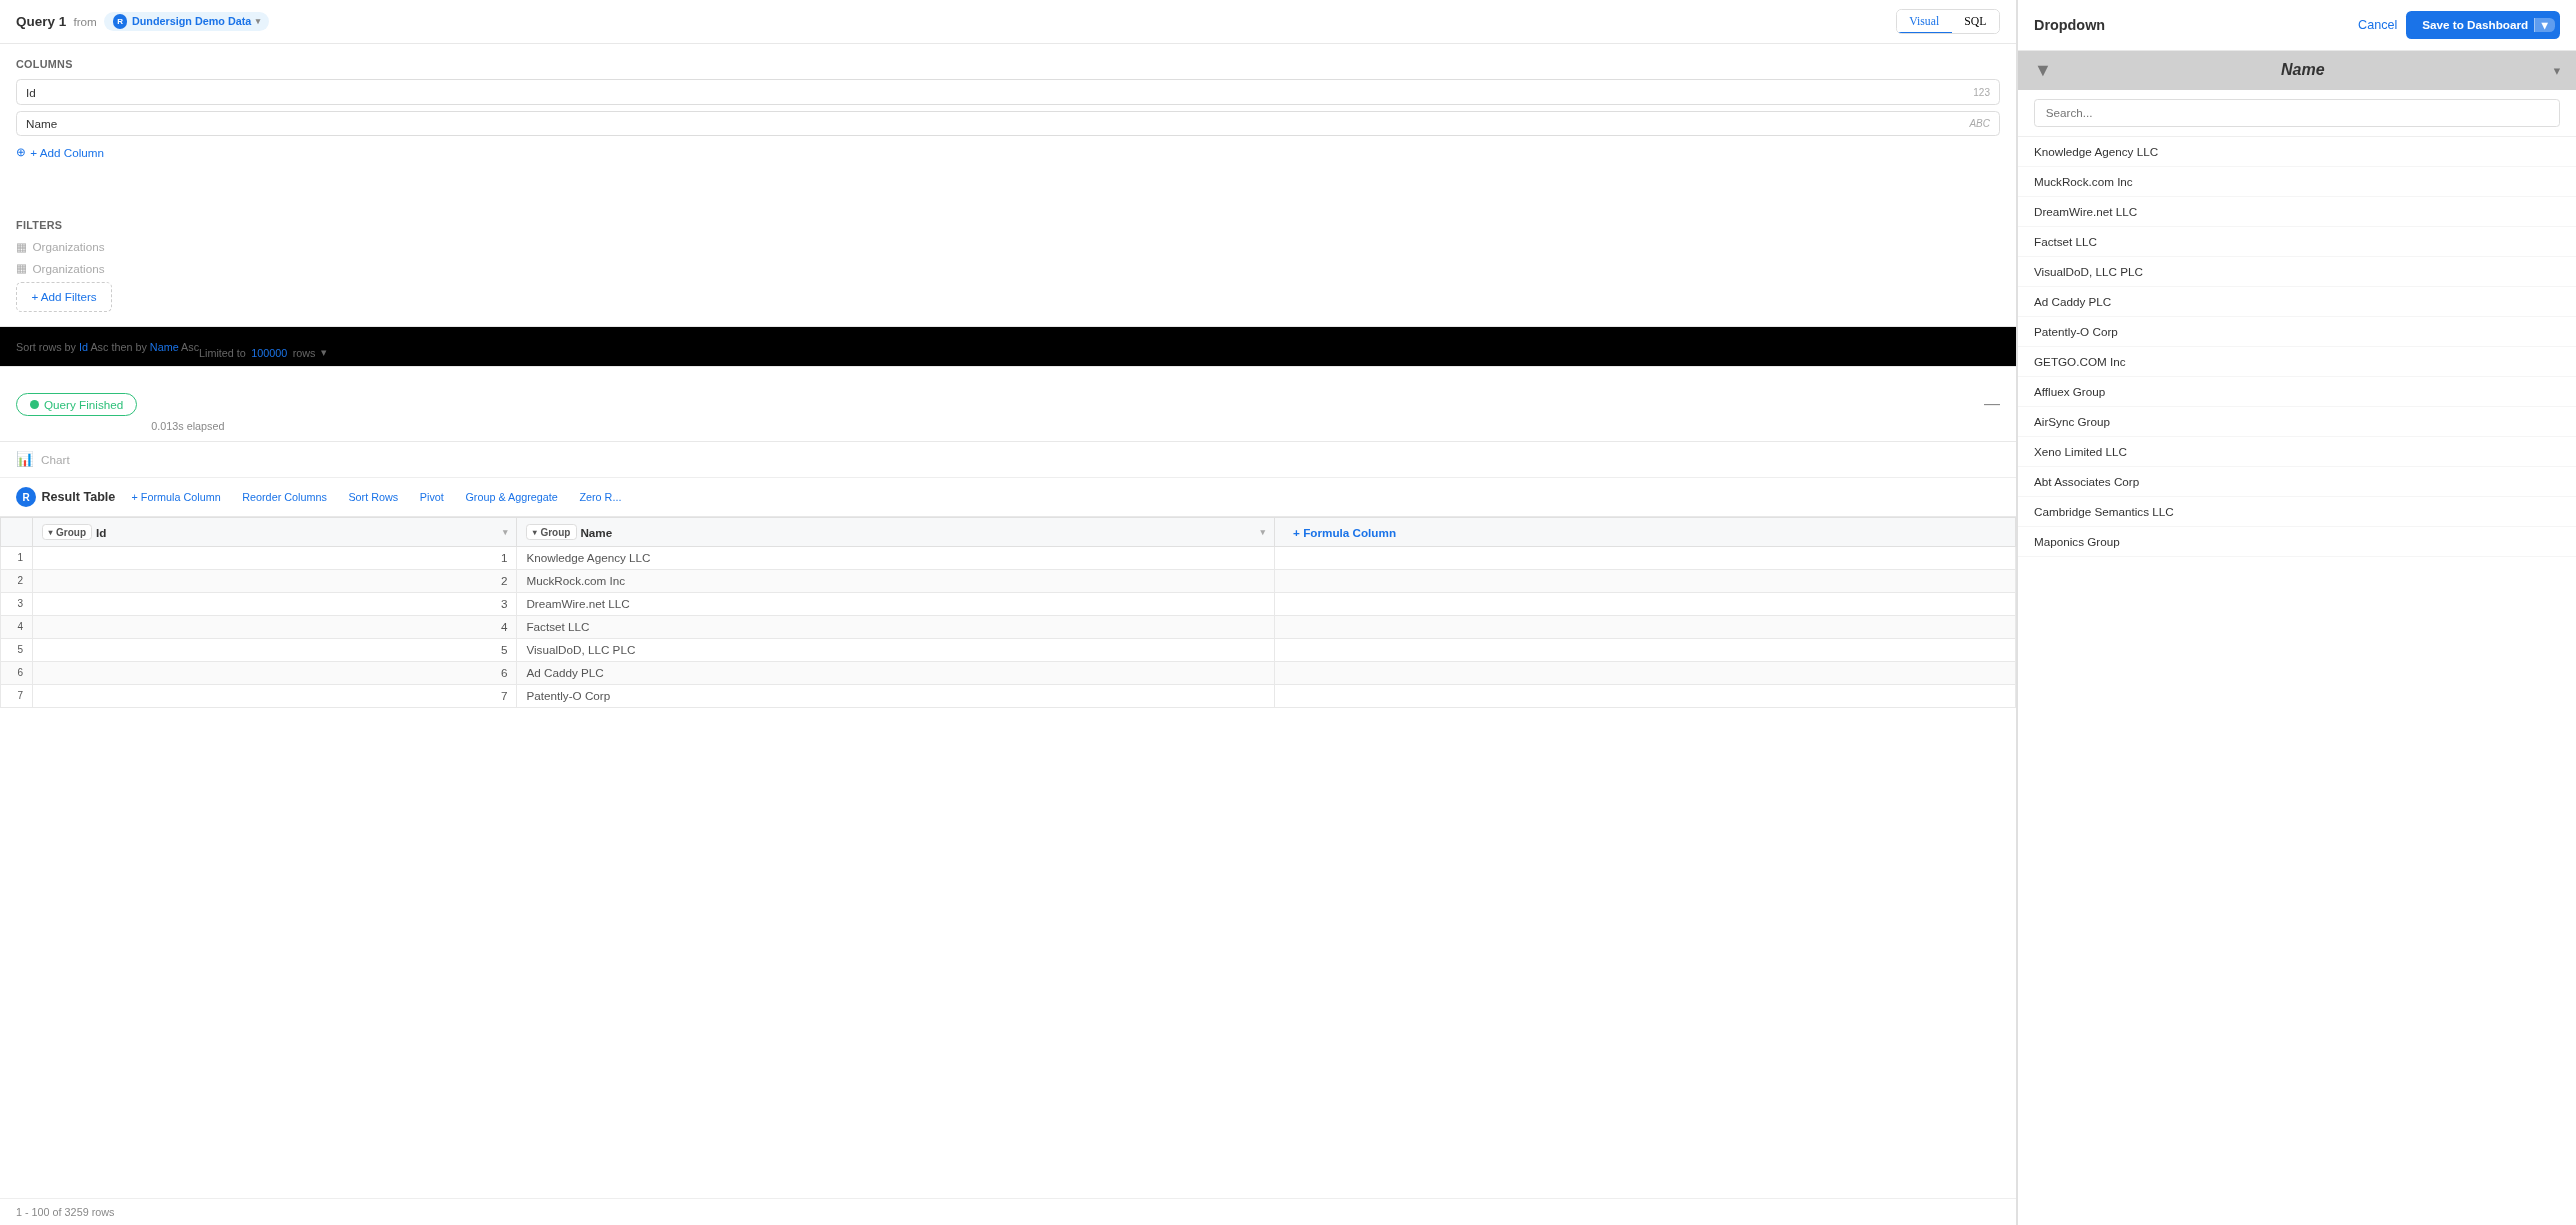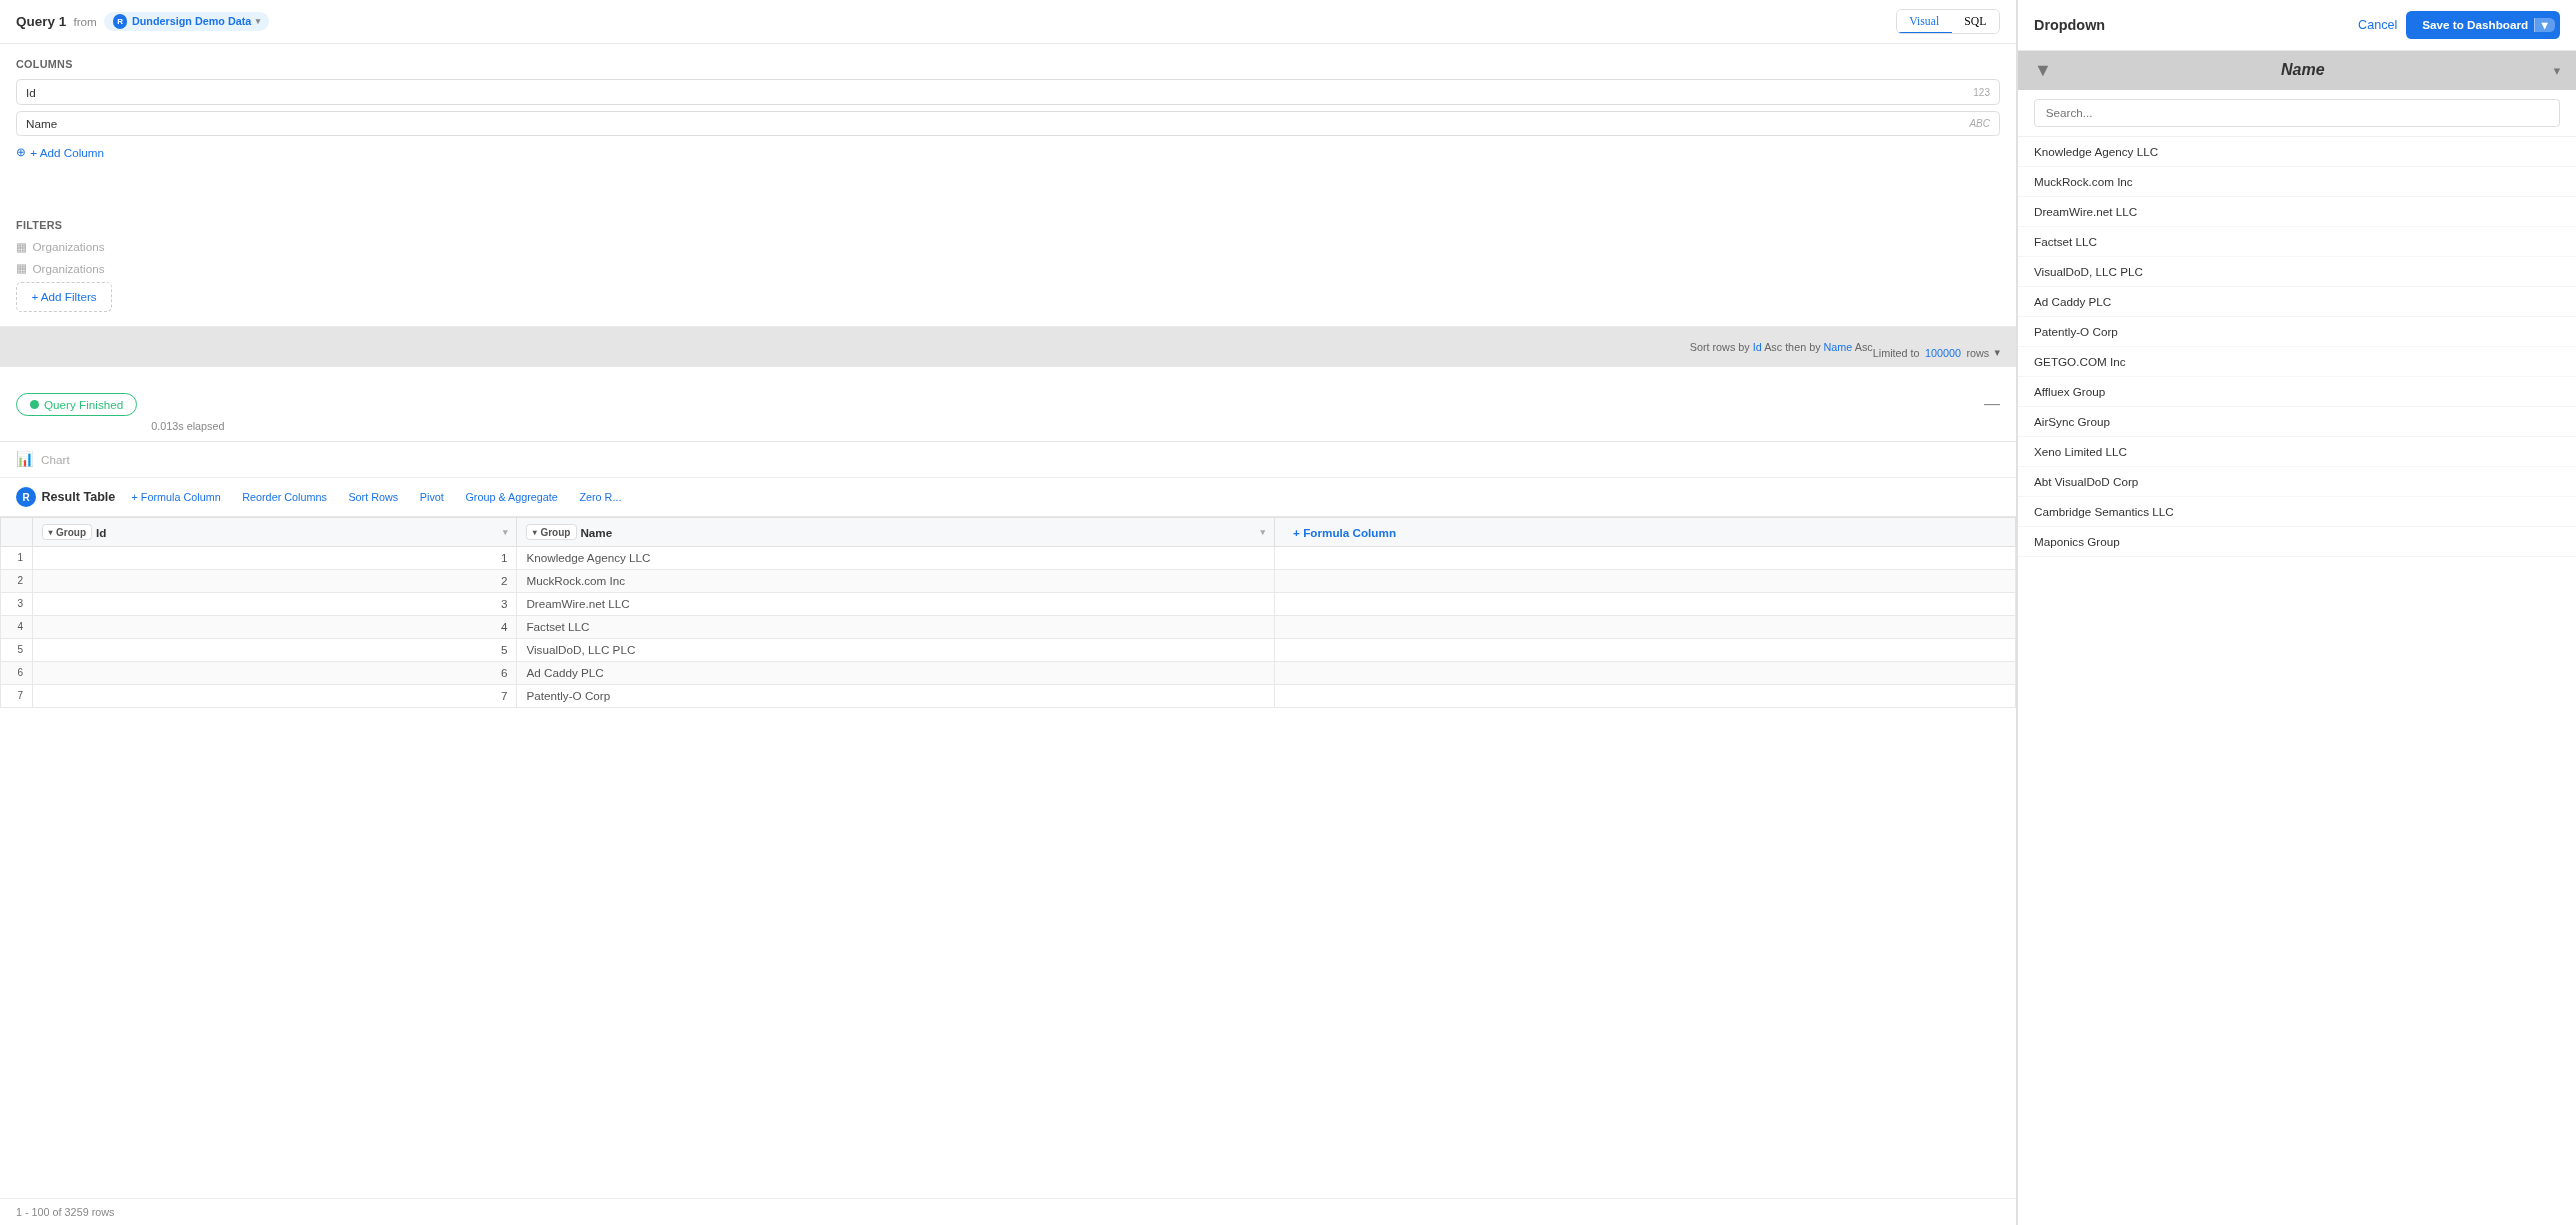--- a/index.html
+++ b/index.html
@@ -31,21 +31,21 @@
     .col-type-num { color: #888; }
     .col-type-abc { color: #888; font-style: italic; }
     .add-column-btn { display: flex; align-items: center; gap: 4.5px; color: #1a73e8; cursor: pointer; font-size: 11.7px; padding: 3.6px 0; }
 
     .filters-section { flex: 1; }
     .filter-table-item { display: flex; align-items: center; gap: 5.4px; color: #aaa; font-size: 11.7px; margin-bottom: 7.2px; }
     .filter-table-item .table-icon { font-size: 11.7px; }
     .add-filters-box { border: 1.4px dashed #ccc; border-radius: 5.4px; padding: 7.2px 14.4px; color: #1a73e8; cursor: pointer; display: inline-block; font-size: 11.7px; }
 
     
-    .sort-row { display: flex; align-items: center; justify-content: flex-end; padding: 7.2px 16px; border-bottom: 0.9px solid #e8e8e8; background: #e5e5e5; }
+    .sort-row { display: flex; align-items: center; justify-content: flex-start; padding: 7.2px 16px; border-bottom: 0.9px solid #e8e8e8; background: #000000; }
     .sort-text { font-size: 10.8px; color: #666; }
     .sort-text .highlight { color: #1a73e8; }
     .rows-limit { font-size: 10.8px; color: #666; display: flex; align-items: center; gap: 5.4px; margin-top: 12px; }
     .rows-limit .limit-num { color: #1a73e8; }
 
     
     .query-status { display: flex; align-items: center; gap: 14.4px; padding: 9px 16px; border-bottom: 0.9px solid #e8e8e8; background: #fff; }
     .status-badge { display: flex; align-items: center; gap: 5.4px; border: 1.4px solid #2ec07a; border-radius: 18px; padding: 3.6px 12.6px; font-size: 11.7px; font-weight: 500; color: #2ec07a; }
     .status-dot { width: 9px; height: 9px; background: #2ec07a; border-radius: 50%; }
     .elapsed-text { font-size: 10.8px; color: #888; margin-top: 44px; }
@@ -308,20 +308,20 @@
         <div class="filter-list-item">MuckRock.com Inc</div>
         <div class="filter-list-item">DreamWire.net LLC</div>
         <div class="filter-list-item">Factset LLC</div>
         <div class="filter-list-item">VisualDoD, LLC PLC</div>
         <div class="filter-list-item">Ad Caddy PLC</div>
         <div class="filter-list-item">Patently-O Corp</div>
         <div class="filter-list-item">GETGO.COM Inc</div>
         <div class="filter-list-item">Affluex Group</div>
         <div class="filter-list-item">AirSync Group</div>
         <div class="filter-list-item">Xeno Limited LLC</div>
-        <div class="filter-list-item">Abt VisualDoD Corp</div>
+        <div class="filter-list-item">Abt Associates Corp</div>
         <div class="filter-list-item">Cambridge Semantics LLC</div>
         <div class="filter-list-item">Maponics Group</div>
       </div>
 
   </div>
 </div>
 
 
 </body></html>

